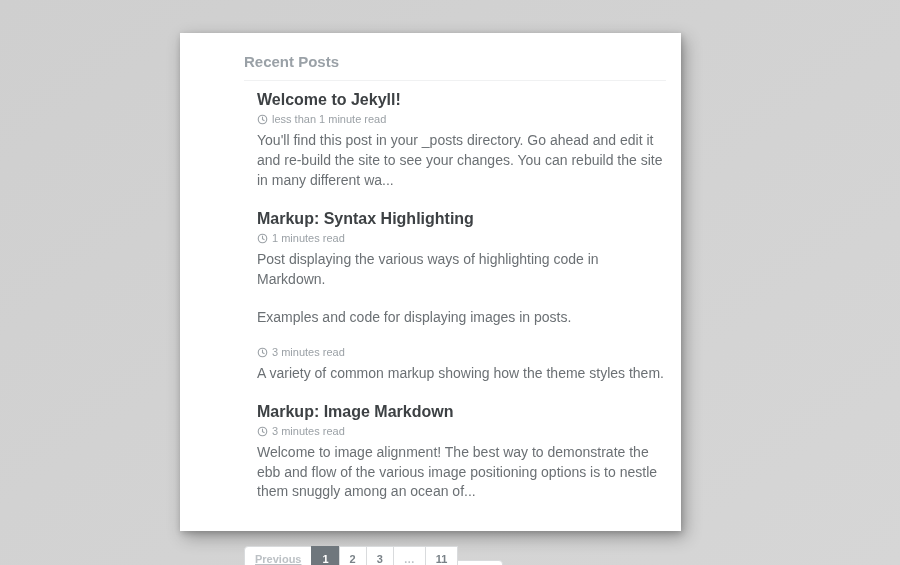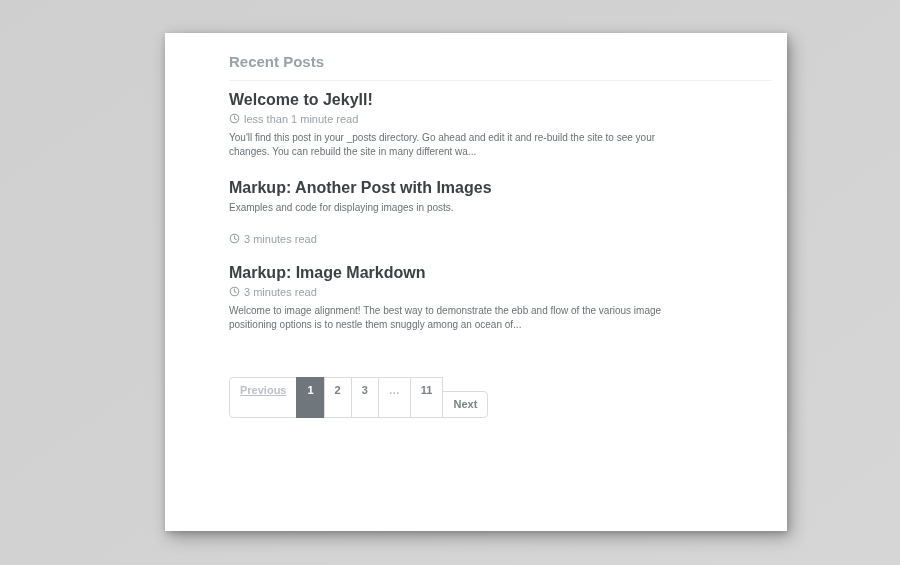--- a/index.html
+++ b/index.html
@@ -7,60 +7,60 @@
   body {
     width: 900px;
     height: 565px;
     background: linear-gradient(145deg, #cfcfcf 0%, #d6d6d6 100%);
     font-family: "Liberation Sans", "DejaVu Sans", sans-serif;
     position: relative;
     overflow: hidden;
   }
   .card {
     position: absolute;
-    left: 165px;
+    left: 180px;
     top: 33px;
-    width: 622px;
+    width: 501px;
     height: 498px;
     background: #ffffff;
     box-shadow: 4px 6px 16px rgba(0,0,0,0.30), 1px 2px 6px rgba(0,0,0,0.18);
     padding: 20px 15px 0 64px;
   }
   .section-heading {
     margin: 0 0 9px 0;
     font-size: 15px;
     font-weight: bold;
     color: #9aa1a7;
     padding-bottom: 10px;
     border-bottom: 1px solid #f0f1f2;
   }
-  .post { margin-bottom: 18px; }
+  .post { margin-bottom: 18px; margin-left: 13px; }
   .post-title {
     margin: 0 0 4px 0;
     font-size: 16px;
     line-height: 1.2;
     font-weight: bold;
     color: #3d4144;
     cursor: pointer;
   }
   .post-meta {
     margin: 0 0 6px 0;
     font-size: 11px;
     color: #9ba1a6;
     display: flex;
-    align-items: flex-start;
+    align-items: flex-end;
   }
   .clock-icon {
     display: inline-flex;
     margin-right: 4px;
     color: #9ba1a6;
   }
   .post-excerpt {
     margin: 0;
-    font-size: 10px;
+    font-size: 14px;
     line-height: 1.42;
     color: #6b7074;
     max-width: 450px;
   }
   .pagination {
     display: inline-flex;
     margin-top: 26px;
   }
   .page-btn {
     display: block;
@@ -102,36 +102,49 @@
         <svg width="11" height="11" viewBox="0 0 16 16">
             <circle cx="8" cy="8" r="6.2" fill="none" stroke="currentColor" stroke-width="1.6"></circle>
             <path d="M8 4.6 V8.3 L10.3 9.6" fill="none" stroke="currentColor" stroke-width="1.6" stroke-linecap="round"></path>
           </svg>
       </span>
       <span>less than 1 minute read</span>
     </p>
     <p class="post-excerpt">You'll find this post in your _posts directory. Go ahead and edit it and re-build the site to see your changes. You can rebuild the site in many different wa...</p>
   </article>
 
+  <article class="post">
+    <h2 class="post-title">Markup: Syntax Highlighting</h2>
+    <p class="post-meta">
+      <span class="clock-icon">
+        <svg width="11" height="11" viewBox="0 0 16 16">
+            <circle cx="8" cy="8" r="6.2" fill="none" stroke="currentColor" stroke-width="1.6"></circle>
+            <path d="M8 4.6 V8.3 L10.3 9.6" fill="none" stroke="currentColor" stroke-width="1.6" stroke-linecap="round"></path>
+          </svg>
+      </span>
+      <span>1 minutes read</span>
+    </p>
+    <p class="post-excerpt">Post displaying the various ways of highlighting code in Markdown.</p>
+  </article>
 
   <article class="post">
-    <h2 class="post-title">Markup: Another Post with Images</h2>
     <p class="post-excerpt">Examples and code for displaying images in posts.</p>
   </article>
 
   <article class="post">
     <p class="post-meta">
       <span class="clock-icon">
         <svg width="11" height="11" viewBox="0 0 16 16">
             <circle cx="8" cy="8" r="6.2" fill="none" stroke="currentColor" stroke-width="1.6"></circle>
             <path d="M8 4.6 V8.3 L10.3 9.6" fill="none" stroke="currentColor" stroke-width="1.6" stroke-linecap="round"></path>
           </svg>
       </span>
       <span>3 minutes read</span>
     </p>
+    <p class="post-excerpt">A variety of common markup showing how the theme styles them.</p>
   </article>
 
   <article class="post">
     <h2 class="post-title">Markup: Image Markdown</h2>
     <p class="post-meta">
       <span class="clock-icon">
         <svg width="11" height="11" viewBox="0 0 16 16">
             <circle cx="8" cy="8" r="6.2" fill="none" stroke="currentColor" stroke-width="1.6"></circle>
             <path d="M8 4.6 V8.3 L10.3 9.6" fill="none" stroke="currentColor" stroke-width="1.6" stroke-linecap="round"></path>
           </svg>

